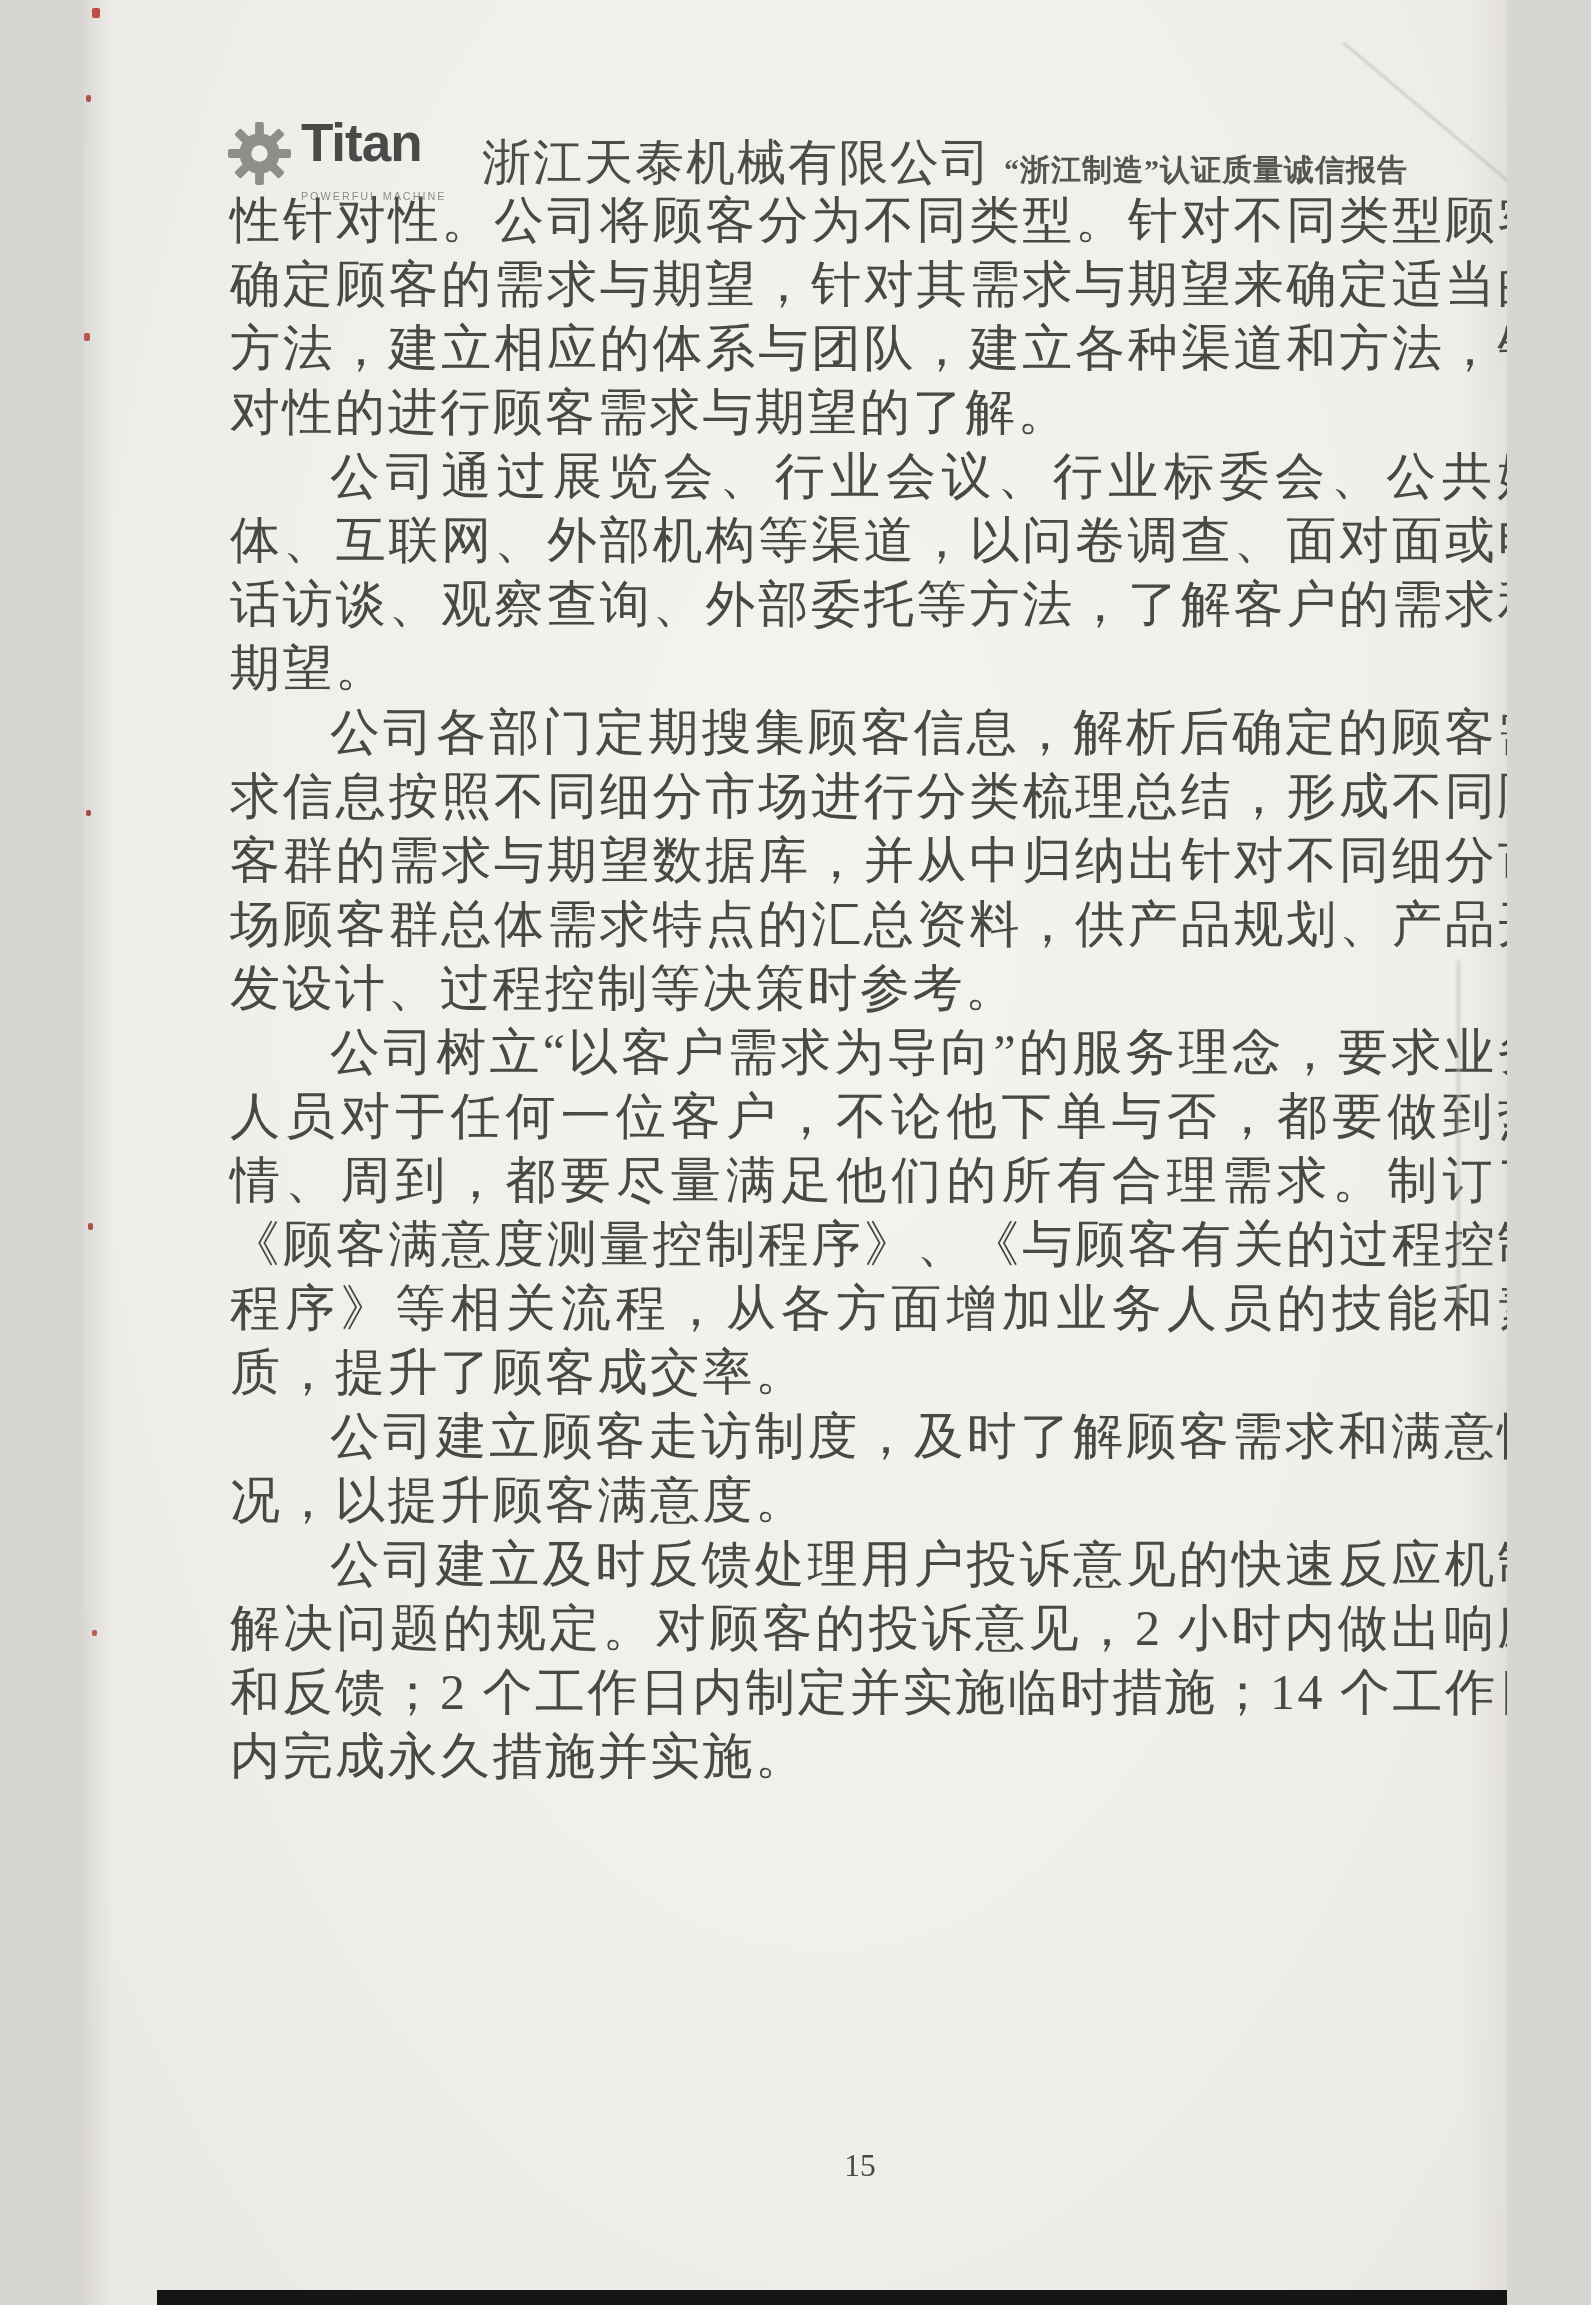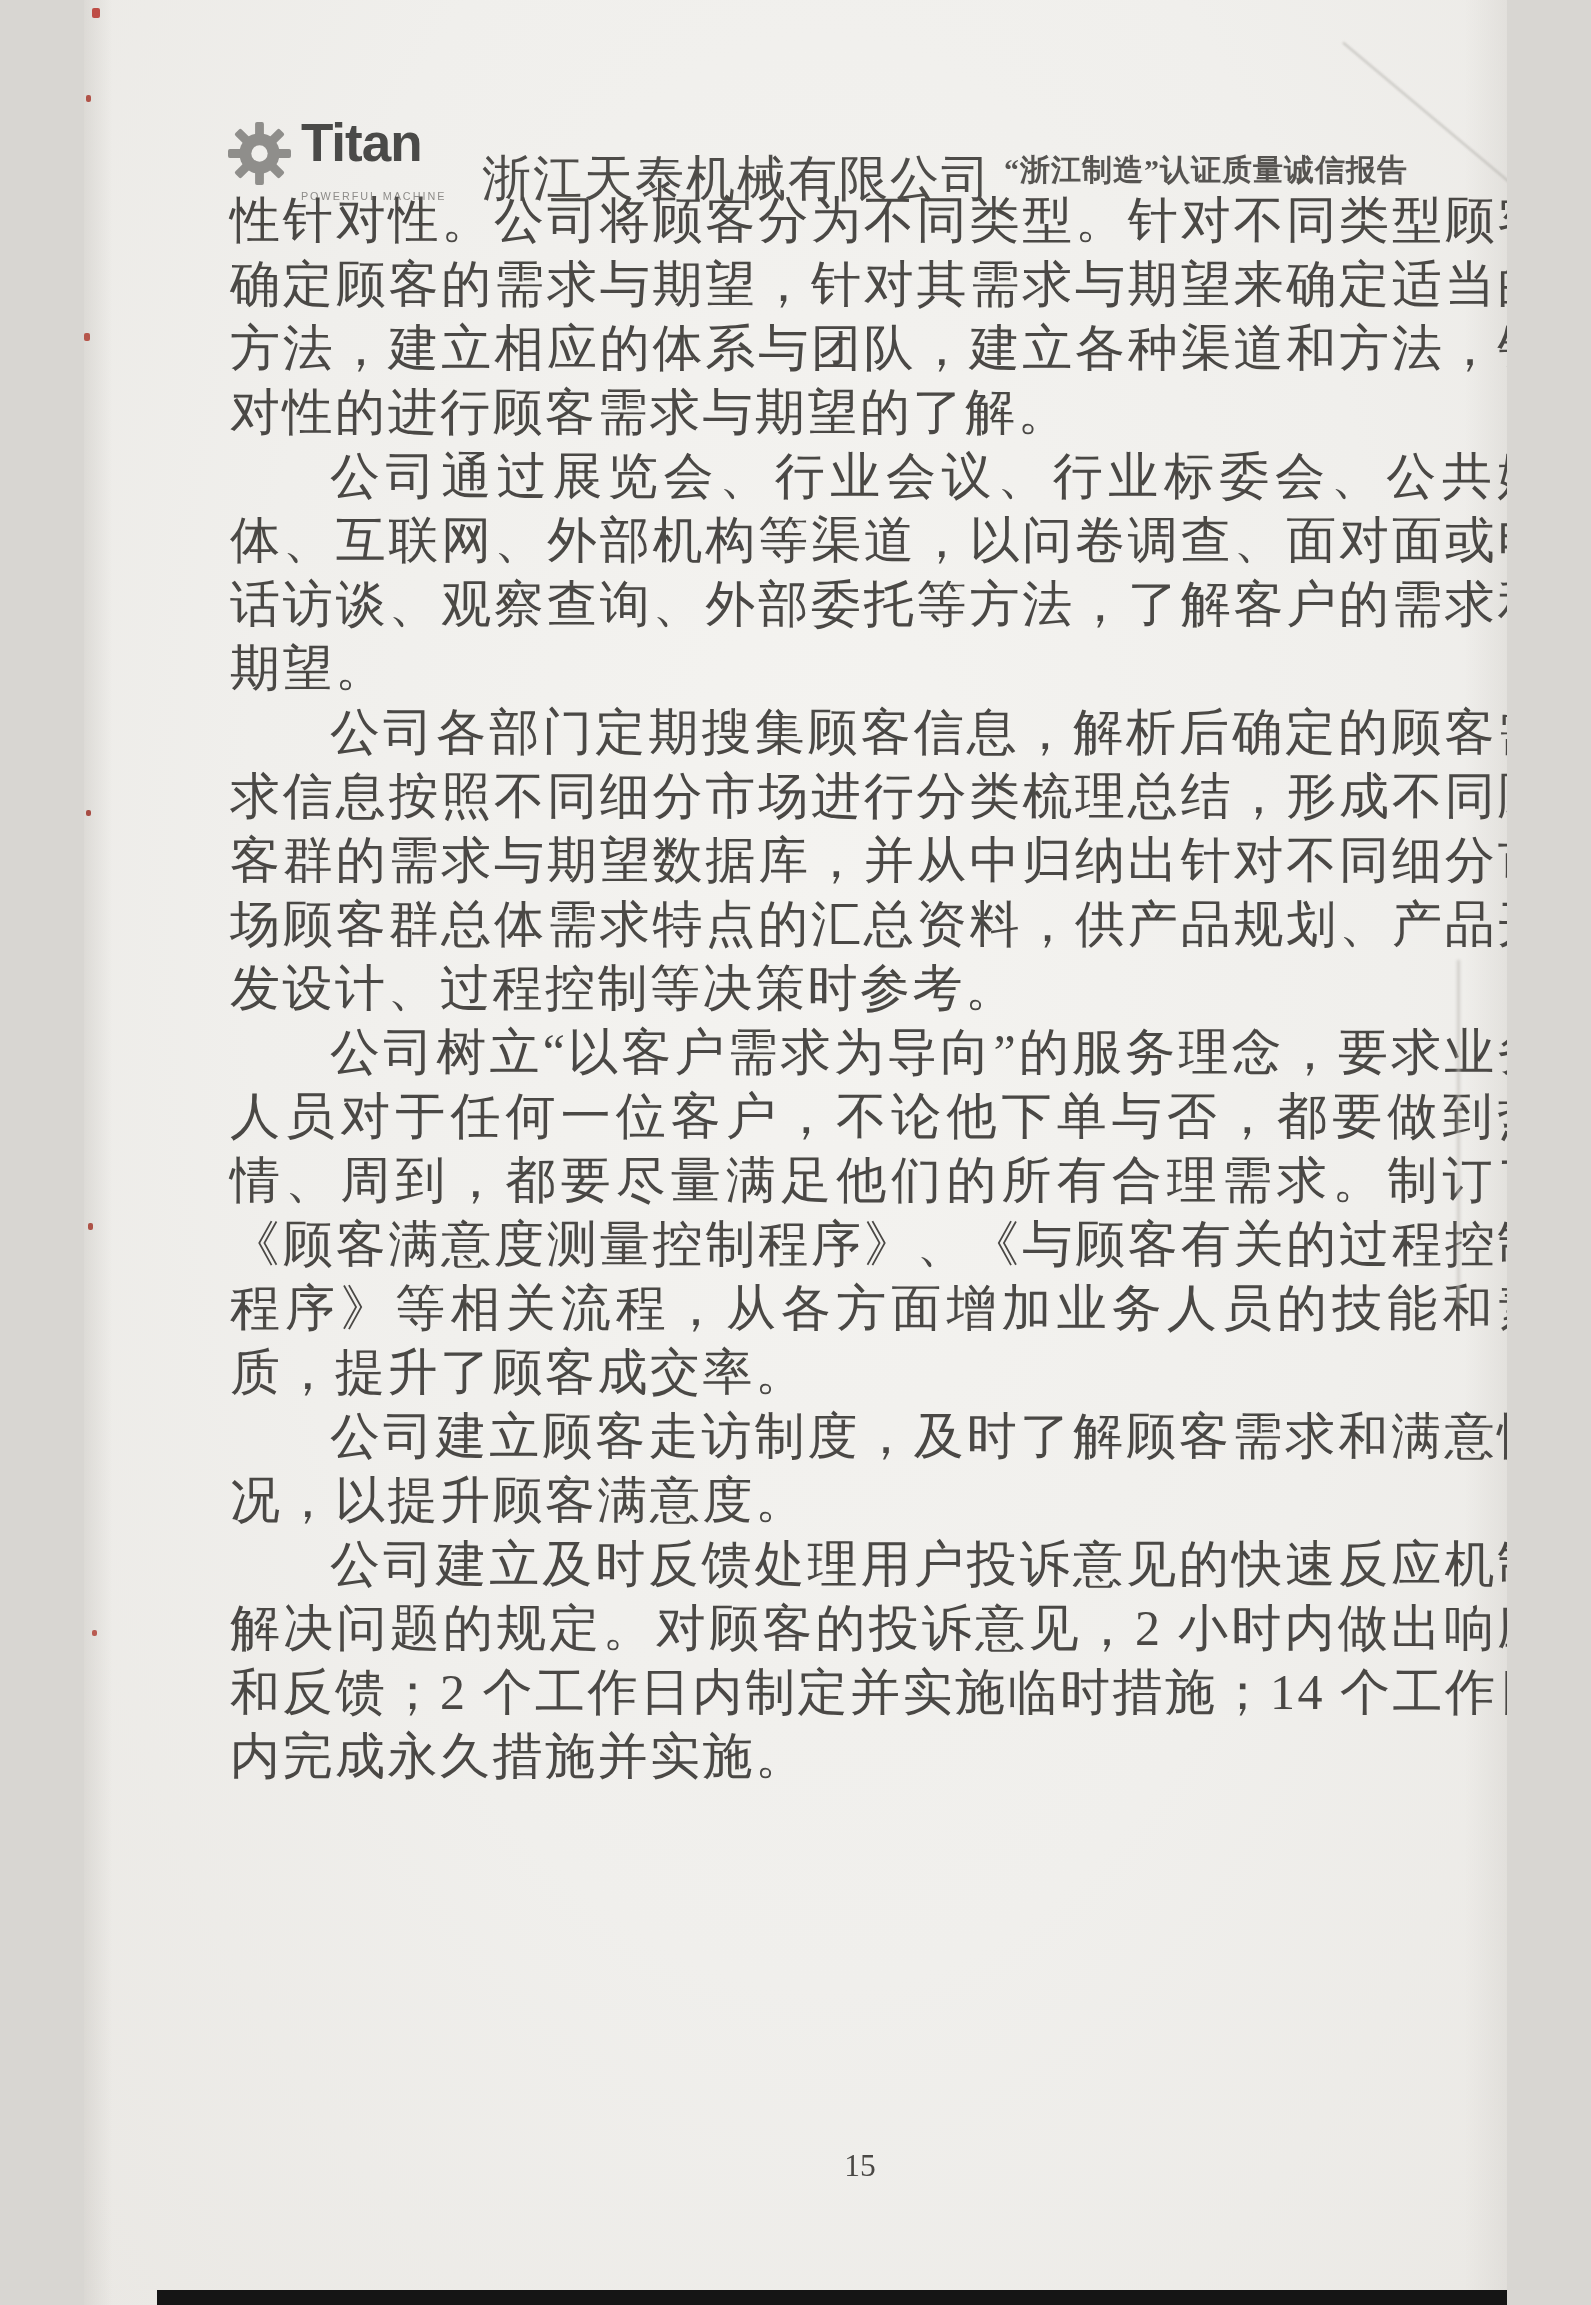--- a/index.html
+++ b/index.html
@@ -28,21 +28,21 @@
     font-family: "Liberation Sans", "DejaVu Sans", sans-serif;
     font-weight: bold; font-size: 53px; line-height: 53px;
     color: #4a4a48; letter-spacing: -1px;
   }
   .tagline {
     font-family: "Liberation Sans", "DejaVu Sans", sans-serif;
     font-size: 10.8px; letter-spacing: 2px; color: #8d8b88; margin-top: 21px;
   }
   .company {
     position: absolute; left: 398px; top: 130px;
-    font-size: 49px; color: #4e4c49; letter-spacing: 2px; white-space: nowrap; margin-top: 16px;
+    font-size: 49px; color: #4e4c49; letter-spacing: 2px; white-space: nowrap;
   }
   .report-title {
     position: absolute; left: 920px; top: 150px;
     font-size: 30px; font-weight: bold; color: #565451; letter-spacing: 1px;
     white-space: nowrap;
   }
 
   
   .body-text {
     position: absolute; top: 188px; left: 146px; width: 1320px;

